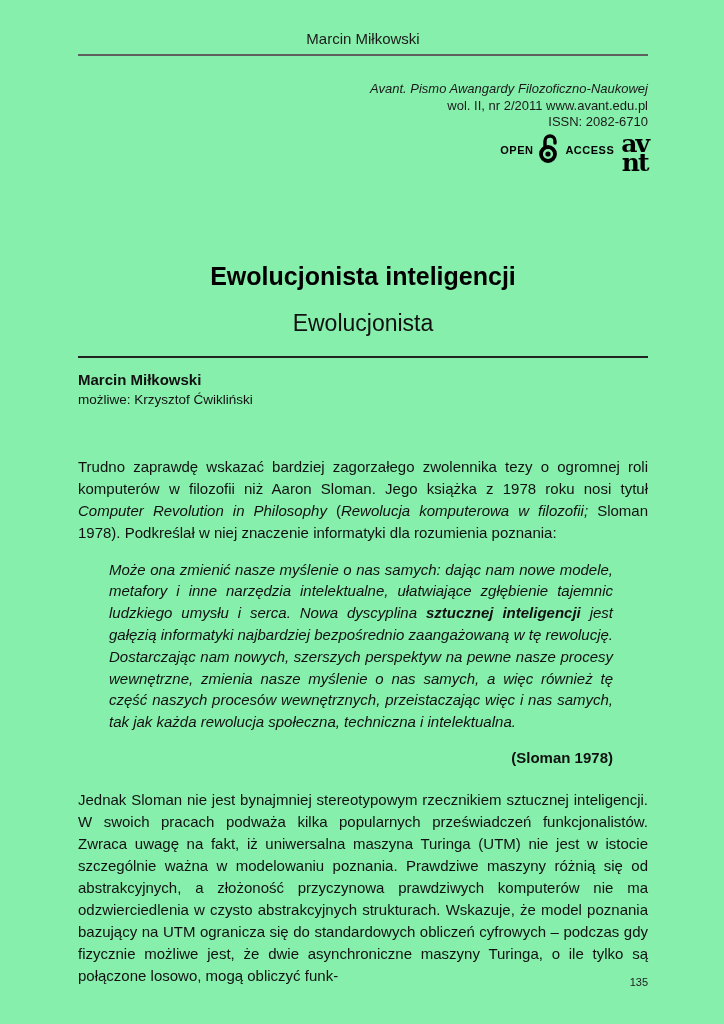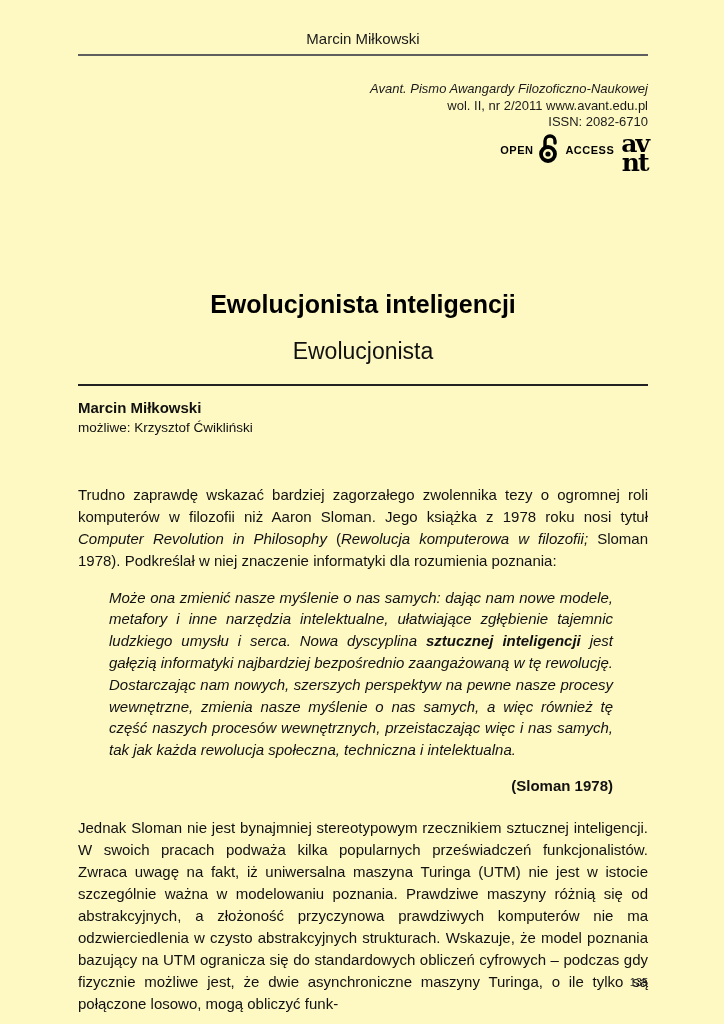--- a/index.html
+++ b/index.html
@@ -1,21 +1,21 @@
 <!DOCTYPE html>
 <html lang="pl"><head>
 <meta charset="utf-8">
 <style>
   html, body { margin: 0; padding: 0; background: #e8e8e8; }
   .page {
     position: relative;
     width: 724px;
     height: 1024px;
     margin: 0 auto;
-    background: #fef9c3;
+    background: #86efac;
     font-family: "Liberation Sans", sans-serif;
     color: #111;
     box-sizing: border-box;
     padding: 30px 76px 0 78px;
     overflow: hidden;
   }
 
   
   .running-header { text-align: center; font-size: 15px; color: #1a1a1a; }
   .header-rule { border: none; border-top: 2px solid #5f5f5f; margin: 7px 0 0 0; }
@@ -35,21 +35,21 @@
     color: #000;
     text-align: center;
     line-height: 0.78;
     font-size: 25px;
     letter-spacing: -2px;
     transform: translateY(3px);
   }
   .avant-logo .row { display: block; }
 
   
-  .article-title { margin-top: 120px; text-align: center; font-size: 25px; font-weight: bold; color: #000; }
+  .article-title { margin-top: 92px; text-align: center; font-size: 25px; font-weight: bold; color: #000; }
   .article-subtitle { margin-top: 19px; text-align: center; font-size: 23px; font-weight: normal; color: #111; }
   .title-rule { border: none; border-top: 2px solid #222; margin: 13px 0 0 0; }
 
   
   .author-name { margin-top: 13px; font-size: 15px; font-weight: bold; }
   .translator { margin-top: 4px; font-size: 13.5px; }
 
   
   .body-para {
     margin-top: 0;

